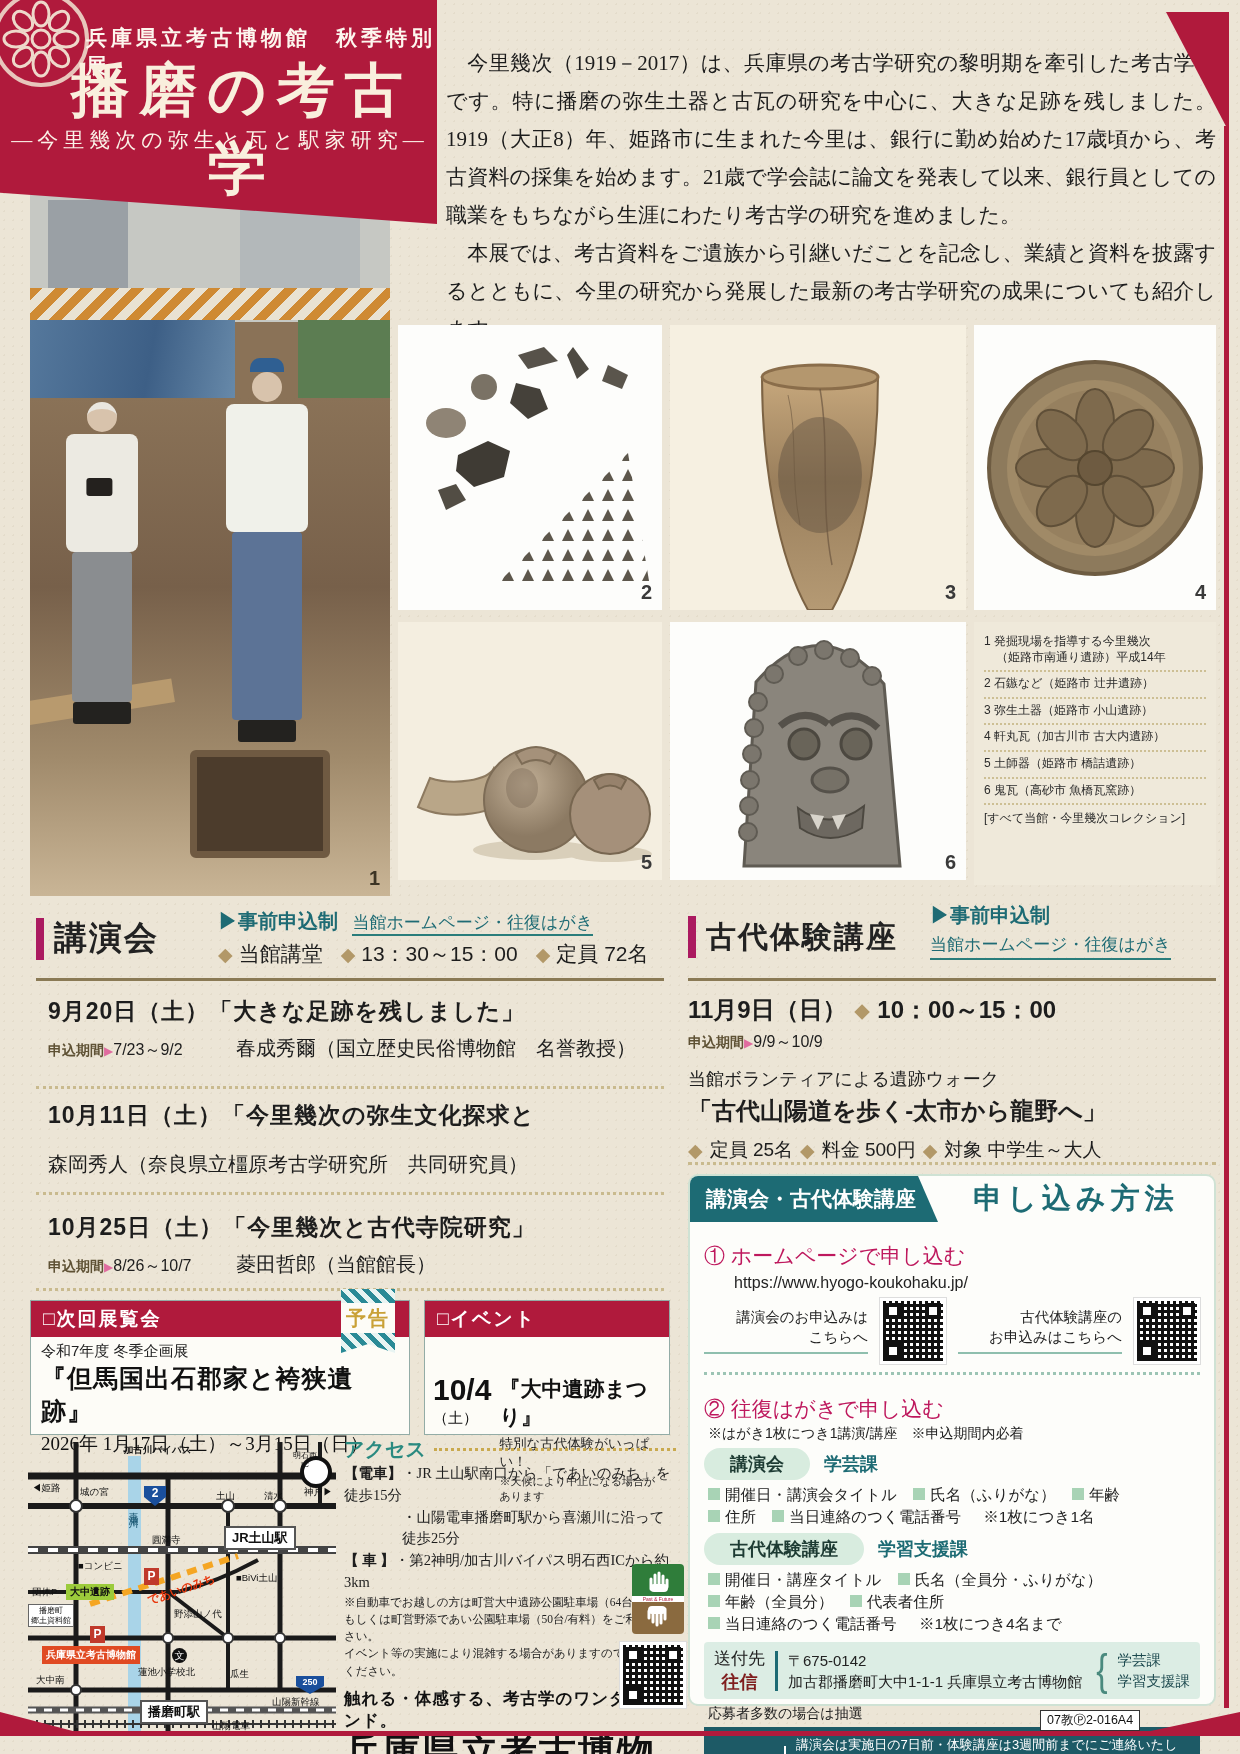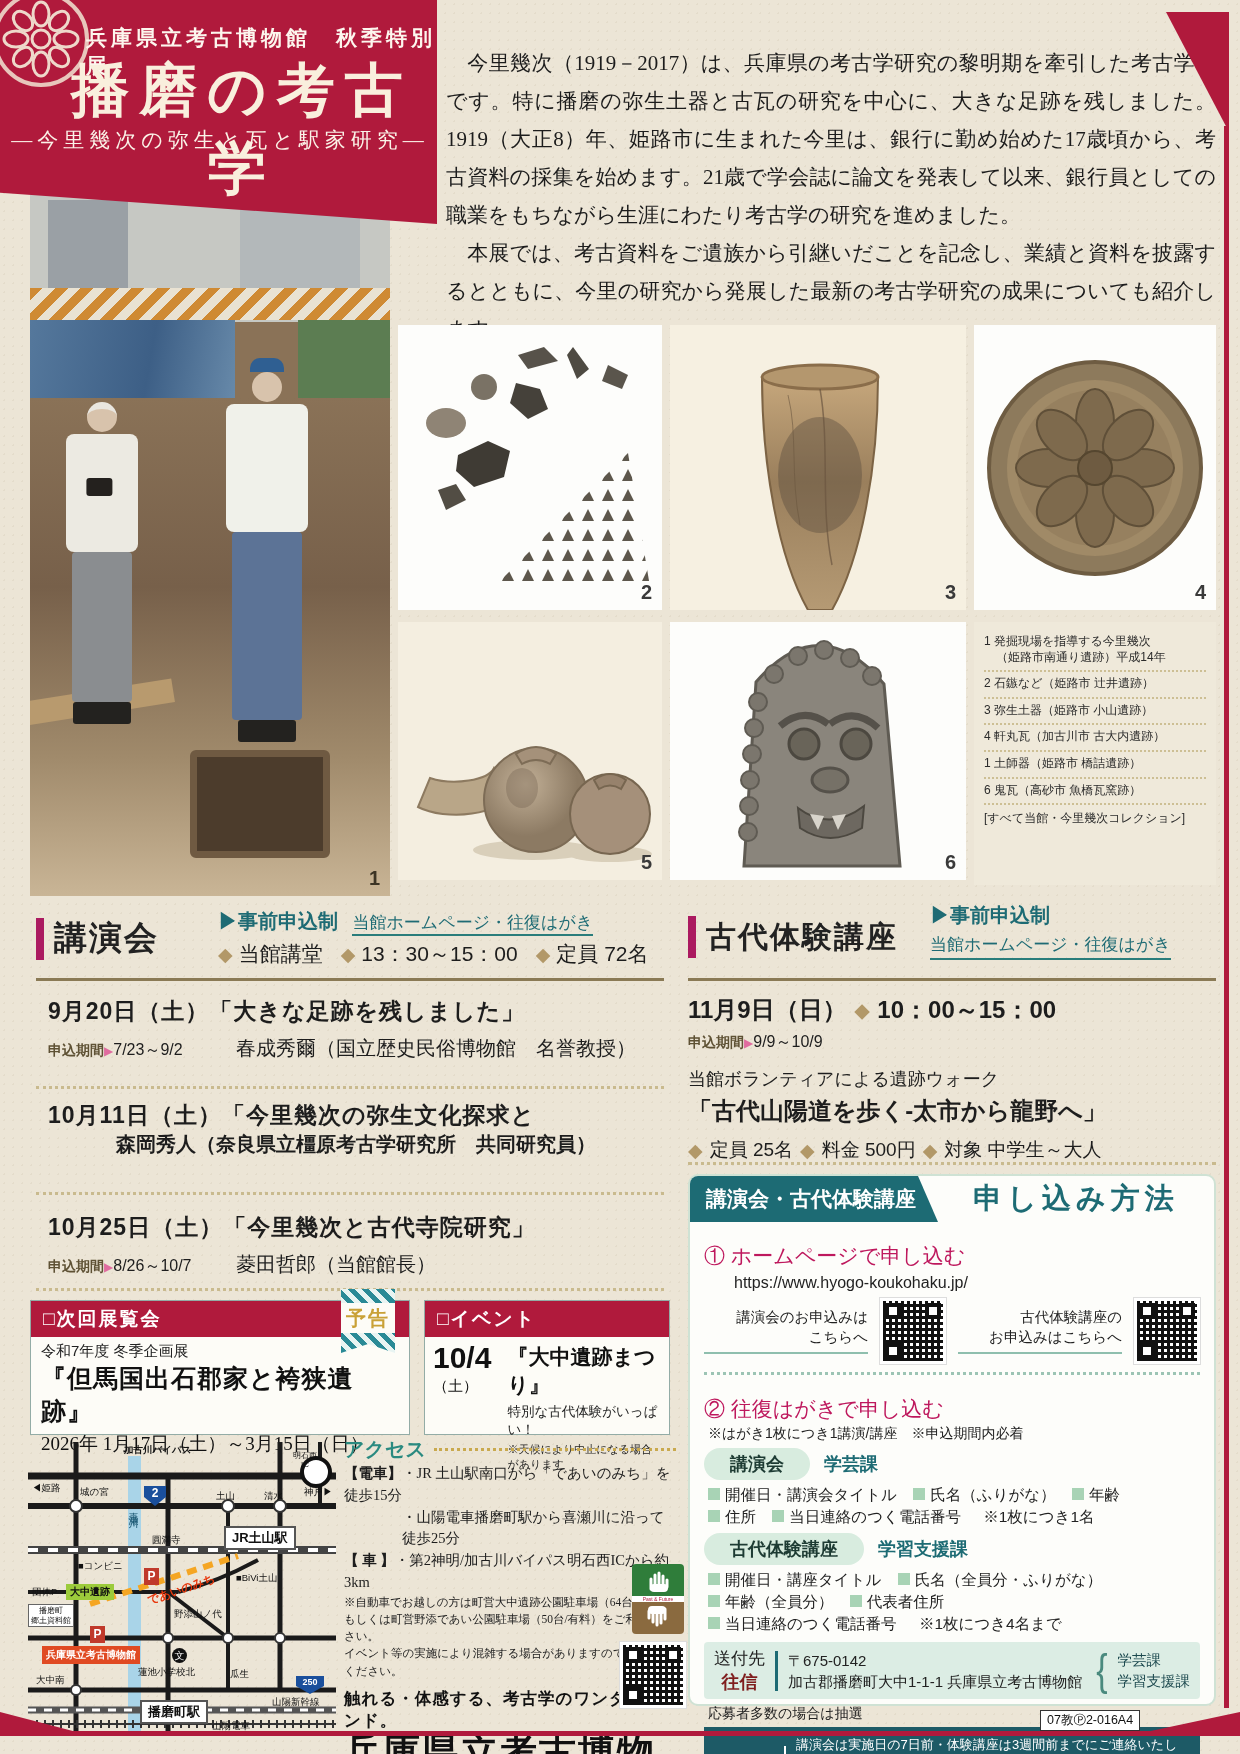--- a/index.html
+++ b/index.html
@@ -135,21 +135,21 @@
   #next-exh .body { padding:5px 10px; }
   .ne-season { font-size:15px; color:#222; }
   .ne-title { font-size:25px; font-weight:bold; color:#111; letter-spacing:1px; margin-top:1px; }
   .ne-dates { font-size:19px; color:#111; font-family:"Liberation Serif", serif; margin-top:3px; }
   .yokoku { position:absolute; right:14px; top:-12px; width:54px; height:64px;
     background:repeating-linear-gradient(45deg,#2a8a96 0 5px,#e8f4f2 5px 10px);
     clip-path:polygon(0 0,100% 0,100% 100%,50% 86%,0 100%);
     box-shadow:1px 2px 3px rgba(0,0,0,.25); }
   .yokoku span { position:absolute; left:0; top:14px; width:100%; height:30px; background:#fdfcf7; color:#c9a137; font-size:20px; font-weight:bold; text-align:center; line-height:30px; letter-spacing:2px; }
   #event-box { left:424px; width:246px; height:135px; }
-  #event-box .body { display:flex; padding:6px 8px; gap:16px; }
+  #event-box .body { display:flex; padding:6px 8px; gap:8px;margin-top:32px; }
   .ev-date { font-size:30px; font-weight:bold; color:#111; line-height:1; }
   .ev-day { font-size:15px; color:#111; margin-top:4px; }
   .ev-title { font-size:21px; font-weight:bold; color:#111; }
   .ev-desc { font-size:13.5px; color:#222; margin-top:4px; }
   .ev-note { font-size:11px; color:#222; margin-top:3px; }
   
   #map { position:absolute; left:28px; top:1442px; width:308px; height:290px; }
   #map svg { position:absolute; left:0; top:0; }
   .mlabel { position:absolute; font-size:9.5px; color:#111; white-space:nowrap; }
   .mlabel.b { font-weight:bold; }
@@ -351,21 +351,21 @@
   </div>
 
   <div class="caption-box">
     <div class="cap-item">
       <div>1 発掘現場を指導する今里幾次</div>
       <div class="l2">（姫路市南通り遺跡）平成14年</div>
     </div>
     <div class="cap-item">2 石鏃など（姫路市 辻井遺跡）</div>
     <div class="cap-item">3 弥生土器（姫路市 小山遺跡）</div>
     <div class="cap-item">4 軒丸瓦（加古川市 古大内遺跡）</div>
-    <div class="cap-item">1 土師器（姫路市 橋詰遺跡）</div>
+    <div class="cap-item">5 土師器（姫路市 橋詰遺跡）</div>
     <div class="cap-item">6 鬼瓦（高砂市 魚橋瓦窯跡）</div>
     <div class="cap-note">[すべて当館・今里幾次コレクション]</div>
   </div>
 
   <div class="sec-head" style="left:36px; top:916px;">
     <div class="sec-bar"></div>
     <div class="sec-title">講演会</div>
   </div>
   <div style="position:absolute; left:218px; top:908px;">
     <span class="pre-reg"><span>▶</span><span>事前申込制</span></span>
@@ -387,21 +387,21 @@
       <div class="period">
         <span class="period-label">申込期間</span><span class="period-arrow">▶</span><span class="period-dates">7/23～9/2</span>
       </div>
       <div class="speaker">春成秀爾（国立歴史民俗博物館　名誉教授）</div>
     </div>
   </div>
   <div class="dotted-sep" style="left:36px; top:1086px; width:628px;"></div>
 
   <div class="lec" style="left:48px; top:1100px;">
     <div class="lec-title">10月11日（土）「今里幾次の弥生文化探求と</div>
-    <div class="speaker" style="text-align:center; padding-right:14px; margin-top:0;font-weight:bold;">森岡秀人（奈良県立橿原考古学研究所　共同研究員）</div>
+    <div class="speaker" style="text-align:left; padding-right:14px; margin-top:20px;">森岡秀人（奈良県立橿原考古学研究所　共同研究員）</div>
   </div>
   <div class="dotted-sep" style="left:36px; top:1192px; width:628px;"></div>
 
   <div class="lec" style="left:48px; top:1212px;">
     <div class="lec-title">10月25日（土）「今里幾次と古代寺院研究」</div>
     <div class="lec-row">
       <div class="period">
         <span class="period-label">申込期間</span><span class="period-arrow">▶</span><span class="period-dates">8/26～10/7</span>
       </div>
       <div class="speaker">菱田哲郎（当館館長）</div>

